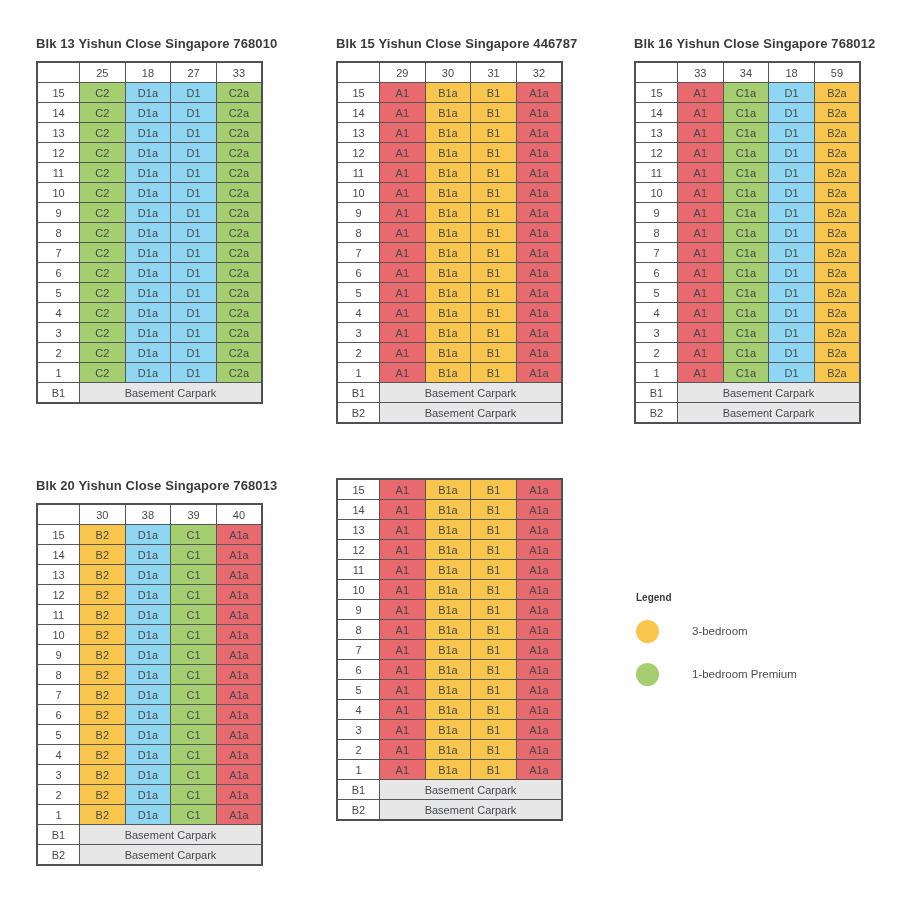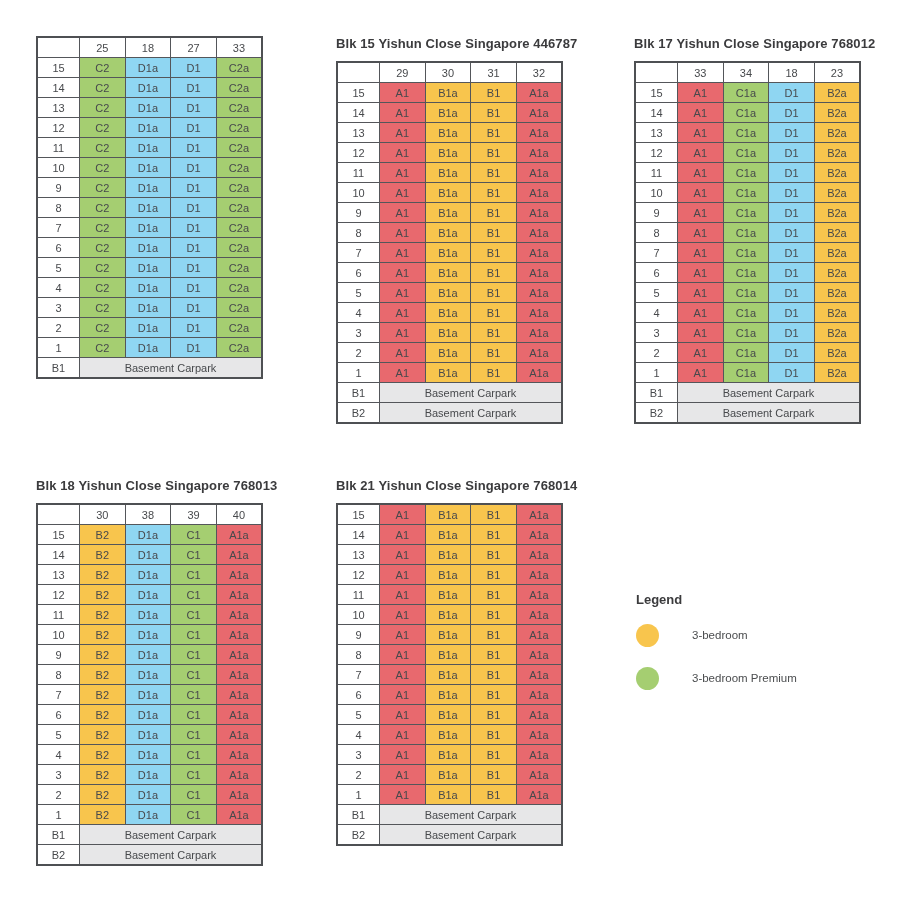--- a/index.html
+++ b/index.html
@@ -24,31 +24,32 @@
   table.stack-table td{
     border:1px solid #54565a;height:19px;padding:0;
     text-align:center;vertical-align:middle;
     font-size:11px;color:#47494c;background:#ffffff;
     overflow:hidden;white-space:nowrap;
   }
   td.floorcol{width:41px;}
   td.unit{color:rgba(15,8,0,0.62);}
   td.carpark{background:#e7e7e8;color:#4d4f52;}
   .legend{position:absolute;left:636px;top:592px;}
-  .legend h2{font-size:13px;font-weight:bold;color:#3b3b3d;margin:0 0 16px 0;}
+  .legend h2{font-size:10px;font-weight:bold;color:#3b3b3d;margin:0 0 16px 0;}
   .legend-item{display:flex;align-items:center;height:24px;margin-bottom:19px;}
   .swatch{width:23px;height:23px;border-radius:50%;margin-right:33px;flex:none;}
   .legend-label{font-size:11.5px;color:#4b4d4f;white-space:nowrap;}
 </style>
 </head>
 <body>
 
 <div class="canvas">
   <div>
       <section class="block pos0">
+        <h2>Blk 13 Yishun Close Singapore 768010</h2>
         <table class="stack-table">
           <tbody>
             <tr>
               <td class="floorcol"></td>
               <td>25</td>
               <td>18</td>
               <td>27</td>
               <td>33</td>
             </tr>
             <tr>
@@ -284,29 +285,29 @@
               <td colspan="4" class="carpark" style="background: rgb(231, 231, 232);">Basement Carpark</td>
             </tr>
             <tr>
               <td class="floorcol">B2</td>
               <td colspan="4" class="carpark" style="background: rgb(231, 231, 232);">Basement Carpark</td>
             </tr>
           </tbody>
         </table>
       </section>
       <section class="block pos2">
-        <h2>Blk 17 Yishun Close Singapore 768012</h2>
+        <h2>Blk 16 Yishun Close Singapore 768012</h2>
         <table class="stack-table">
           <tbody>
             <tr>
               <td class="floorcol"></td>
               <td>33</td>
               <td>34</td>
               <td>18</td>
-              <td>23</td>
+              <td>59</td>
             </tr>
             <tr>
               <td class="floorcol">15</td>
               <td class="unit" style="background: rgb(232, 105, 110);">A1</td>
               <td class="unit" style="background: rgb(165, 206, 113);">C1a</td>
               <td class="unit" style="background: rgb(143, 214, 242);">D1</td>
               <td class="unit" style="background: rgb(248, 197, 77);">B2a</td>
             </tr>
             <tr>
               <td class="floorcol">14</td>
@@ -411,21 +412,21 @@
               <td colspan="4" class="carpark" style="background: rgb(231, 231, 232);">Basement Carpark</td>
             </tr>
             <tr>
               <td class="floorcol">B2</td>
               <td colspan="4" class="carpark" style="background: rgb(231, 231, 232);">Basement Carpark</td>
             </tr>
           </tbody>
         </table>
       </section>
       <section class="block pos3">
-        <h2>Blk 18 Yishun Close Singapore 768013</h2>
+        <h2>Blk 20 Yishun Close Singapore 768013</h2>
         <table class="stack-table">
           <tbody>
             <tr>
               <td class="floorcol"></td>
               <td>30</td>
               <td>38</td>
               <td>39</td>
               <td>40</td>
             </tr>
             <tr>
@@ -538,21 +539,20 @@
               <td colspan="4" class="carpark" style="background: rgb(231, 231, 232);">Basement Carpark</td>
             </tr>
             <tr>
               <td class="floorcol">B2</td>
               <td colspan="4" class="carpark" style="background: rgb(231, 231, 232);">Basement Carpark</td>
             </tr>
           </tbody>
         </table>
       </section>
       <section class="block pos4">
-        <h2>Blk 21 Yishun Close Singapore 768014</h2>
         <table class="stack-table">
           <tbody>
             <tr>
               <td class="floorcol">15</td>
               <td class="unit" style="background: rgb(232, 105, 110);">A1</td>
               <td class="unit" style="background: rgb(248, 197, 77);">B1a</td>
               <td class="unit" style="background: rgb(248, 197, 77);">B1</td>
               <td class="unit" style="background: rgb(232, 105, 110);">A1a</td>
             </tr>
             <tr>
@@ -667,17 +667,17 @@
     </div>
   <aside class="legend">
     <h2>Legend</h2>
     <div>
         <div class="legend-item">
           <span class="swatch" style="background: rgb(248, 197, 77);"></span>
           <span class="legend-label">3-bedroom</span>
         </div>
         <div class="legend-item">
           <span class="swatch" style="background: rgb(165, 206, 113);"></span>
-          <span class="legend-label">3-bedroom Premium</span>
+          <span class="legend-label">1-bedroom Premium</span>
         </div>
       </div>
   </aside>
 </div>
 
 </body></html>

